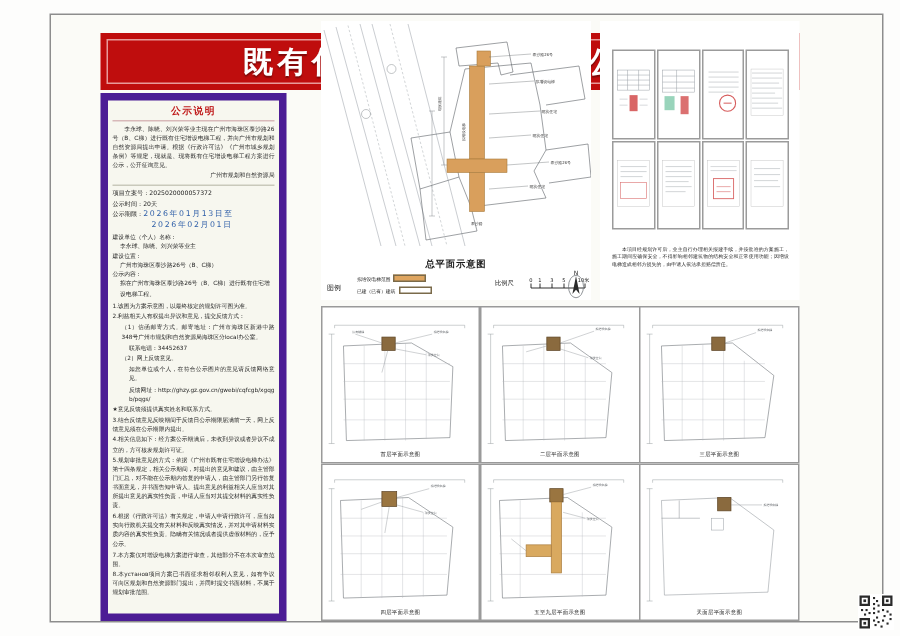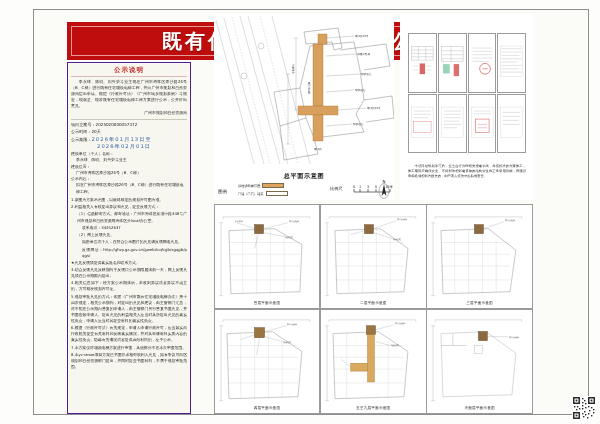--- a/index.html
+++ b/index.html
@@ -24,21 +24,21 @@
     display:flex;align-items:center;justify-content:center;box-sizing:border-box;
   }
   .banner-text{
     color:#ffffff;font-size:20px;letter-spacing:3px;font-weight:bold;
     text-shadow:0 1px 1px rgba(0,0,0,.35);white-space:nowrap;
   }
 
   
   .left-col{
     position:absolute;left:67px;top:62px;width:124px;height:352px;
-    background:#f7f7ef;border:1px solid #4c1d95;box-sizing:border-box;
+    background:#f7f7ef;border:5px solid #4c1d95;box-sizing:border-box;
     padding:3px 3px;overflow:hidden;
   }
   .ann-title{
     text-align:center;font-size:6.5px;color:#c01a1a;font-weight:bold;
     border-bottom:1px solid #d8b9b9;padding-bottom:1px;margin-bottom:2px;letter-spacing:1px;
   }
   .ann-body{font-size:3.9px;line-height:1.55;color:#2a2a2a;text-align:justify;text-indent:7.8px;}
   .ann-sign{font-size:3.9px;line-height:1.5;color:#2a2a2a;text-align:right;margin-top:1px;}
   .hr-thin{height:1px;background:#c9c9bb;margin:3px 0 2px;}
   .kv{font-size:4.1px;line-height:1.65;color:#1e1e1e;}

